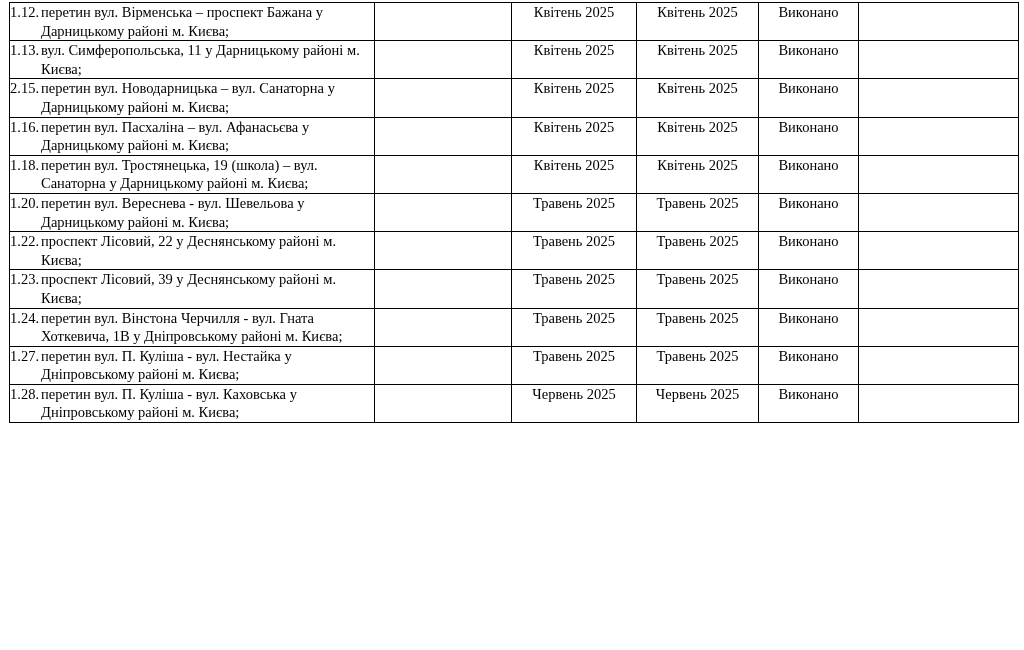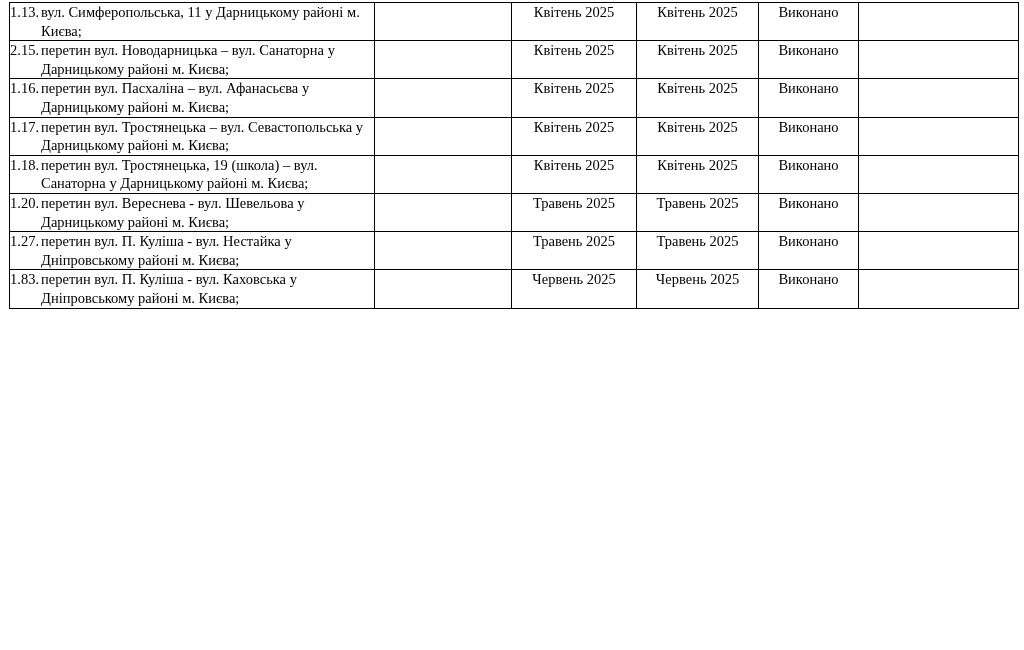--- a/index.html
+++ b/index.html
@@ -72,20 +72,32 @@
       <col class="c-blank">
       <col class="c-plan">
       <col class="c-fact">
       <col class="c-state">
       <col class="c-note">
     </colgroup>
     <tbody>
       <tr>
         <td class="desc-cell">
           <div class="item">
+            <span class="num">1.12.</span><span>перетин вул. Вірменська – проспект Бажана у Дарницькому районі м. Києва;</span>
+          </div>
+        </td>
+        <td></td>
+        <td class="date-cell">Квітень 2025</td>
+        <td class="date-cell">Квітень 2025</td>
+        <td class="status-cell">Виконано</td>
+        <td></td>
+      </tr>
+      <tr>
+        <td class="desc-cell">
+          <div class="item">
             <span class="num">1.13.</span><span>вул. Симферопольська, 11 у Дарницькому районі м. Києва;</span>
           </div>
         </td>
         <td></td>
         <td class="date-cell">Квітень 2025</td>
         <td class="date-cell">Квітень 2025</td>
         <td class="status-cell">Виконано</td>
         <td></td>
       </tr>
       <tr>
@@ -108,32 +120,20 @@
         </td>
         <td></td>
         <td class="date-cell">Квітень 2025</td>
         <td class="date-cell">Квітень 2025</td>
         <td class="status-cell">Виконано</td>
         <td></td>
       </tr>
       <tr>
         <td class="desc-cell">
           <div class="item">
-            <span class="num">1.17.</span><span>перетин вул. Тростянецька – вул. Севастопольська у Дарницькому районі м. Києва;</span>
-          </div>
-        </td>
-        <td></td>
-        <td class="date-cell">Квітень 2025</td>
-        <td class="date-cell">Квітень 2025</td>
-        <td class="status-cell">Виконано</td>
-        <td></td>
-      </tr>
-      <tr>
-        <td class="desc-cell">
-          <div class="item">
             <span class="num">1.18.</span><span>перетин вул. Тростянецька, 19 (школа) – вул. Санаторна у Дарницькому районі м. Києва;</span>
           </div>
         </td>
         <td></td>
         <td class="date-cell">Квітень 2025</td>
         <td class="date-cell">Квітень 2025</td>
         <td class="status-cell">Виконано</td>
         <td></td>
       </tr>
       <tr>
@@ -144,33 +144,69 @@
         </td>
         <td></td>
         <td class="date-cell">Травень 2025</td>
         <td class="date-cell">Травень 2025</td>
         <td class="status-cell">Виконано</td>
         <td></td>
       </tr>
       <tr>
         <td class="desc-cell">
           <div class="item">
+            <span class="num">1.22.</span><span>проспект Лісовий, 22 у Деснянському районі м. Києва;</span>
+          </div>
+        </td>
+        <td></td>
+        <td class="date-cell">Травень 2025</td>
+        <td class="date-cell">Травень 2025</td>
+        <td class="status-cell">Виконано</td>
+        <td></td>
+      </tr>
+      <tr>
+        <td class="desc-cell">
+          <div class="item">
+            <span class="num">1.23.</span><span>проспект Лісовий, 39 у Деснянському районі м. Києва;</span>
+          </div>
+        </td>
+        <td></td>
+        <td class="date-cell">Травень 2025</td>
+        <td class="date-cell">Травень 2025</td>
+        <td class="status-cell">Виконано</td>
+        <td></td>
+      </tr>
+      <tr>
+        <td class="desc-cell">
+          <div class="item">
+            <span class="num">1.24.</span><span>перетин вул. Вінстона Черчилля - вул. Гната Хоткевича, 1В у Дніпровському районі м. Києва;</span>
+          </div>
+        </td>
+        <td></td>
+        <td class="date-cell">Травень 2025</td>
+        <td class="date-cell">Травень 2025</td>
+        <td class="status-cell">Виконано</td>
+        <td></td>
+      </tr>
+      <tr>
+        <td class="desc-cell">
+          <div class="item">
             <span class="num">1.27.</span><span>перетин вул. П. Куліша - вул. Нестайка у Дніпровському районі м. Києва;</span>
           </div>
         </td>
         <td></td>
         <td class="date-cell">Травень 2025</td>
         <td class="date-cell">Травень 2025</td>
         <td class="status-cell">Виконано</td>
         <td></td>
       </tr>
       <tr>
         <td class="desc-cell">
           <div class="item">
-            <span class="num">1.83.</span><span>перетин вул. П. Куліша - вул. Каховська у Дніпровському районі м. Києва;</span>
+            <span class="num">1.28.</span><span>перетин вул. П. Куліша - вул. Каховська у Дніпровському районі м. Києва;</span>
           </div>
         </td>
         <td></td>
         <td class="date-cell">Червень 2025</td>
         <td class="date-cell">Червень 2025</td>
         <td class="status-cell">Виконано</td>
         <td></td>
       </tr>
 
     </tbody>

